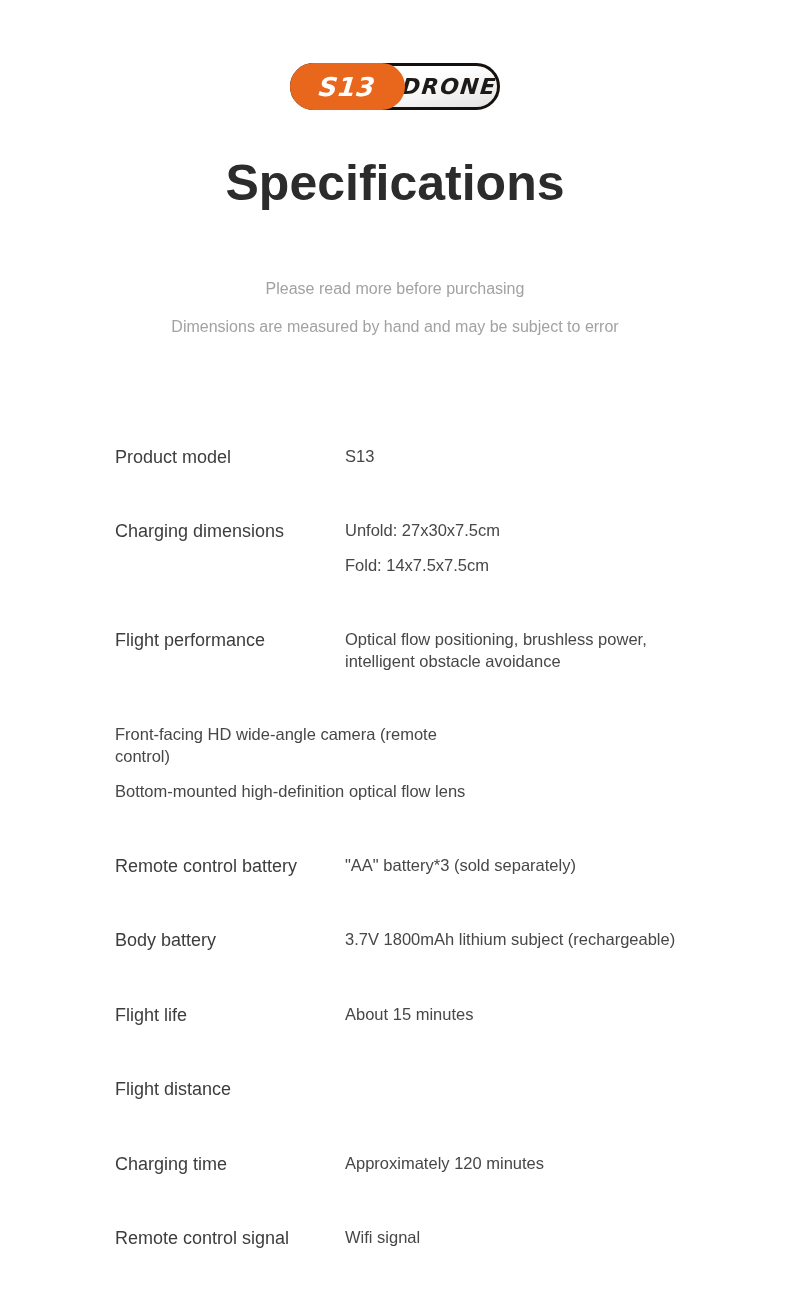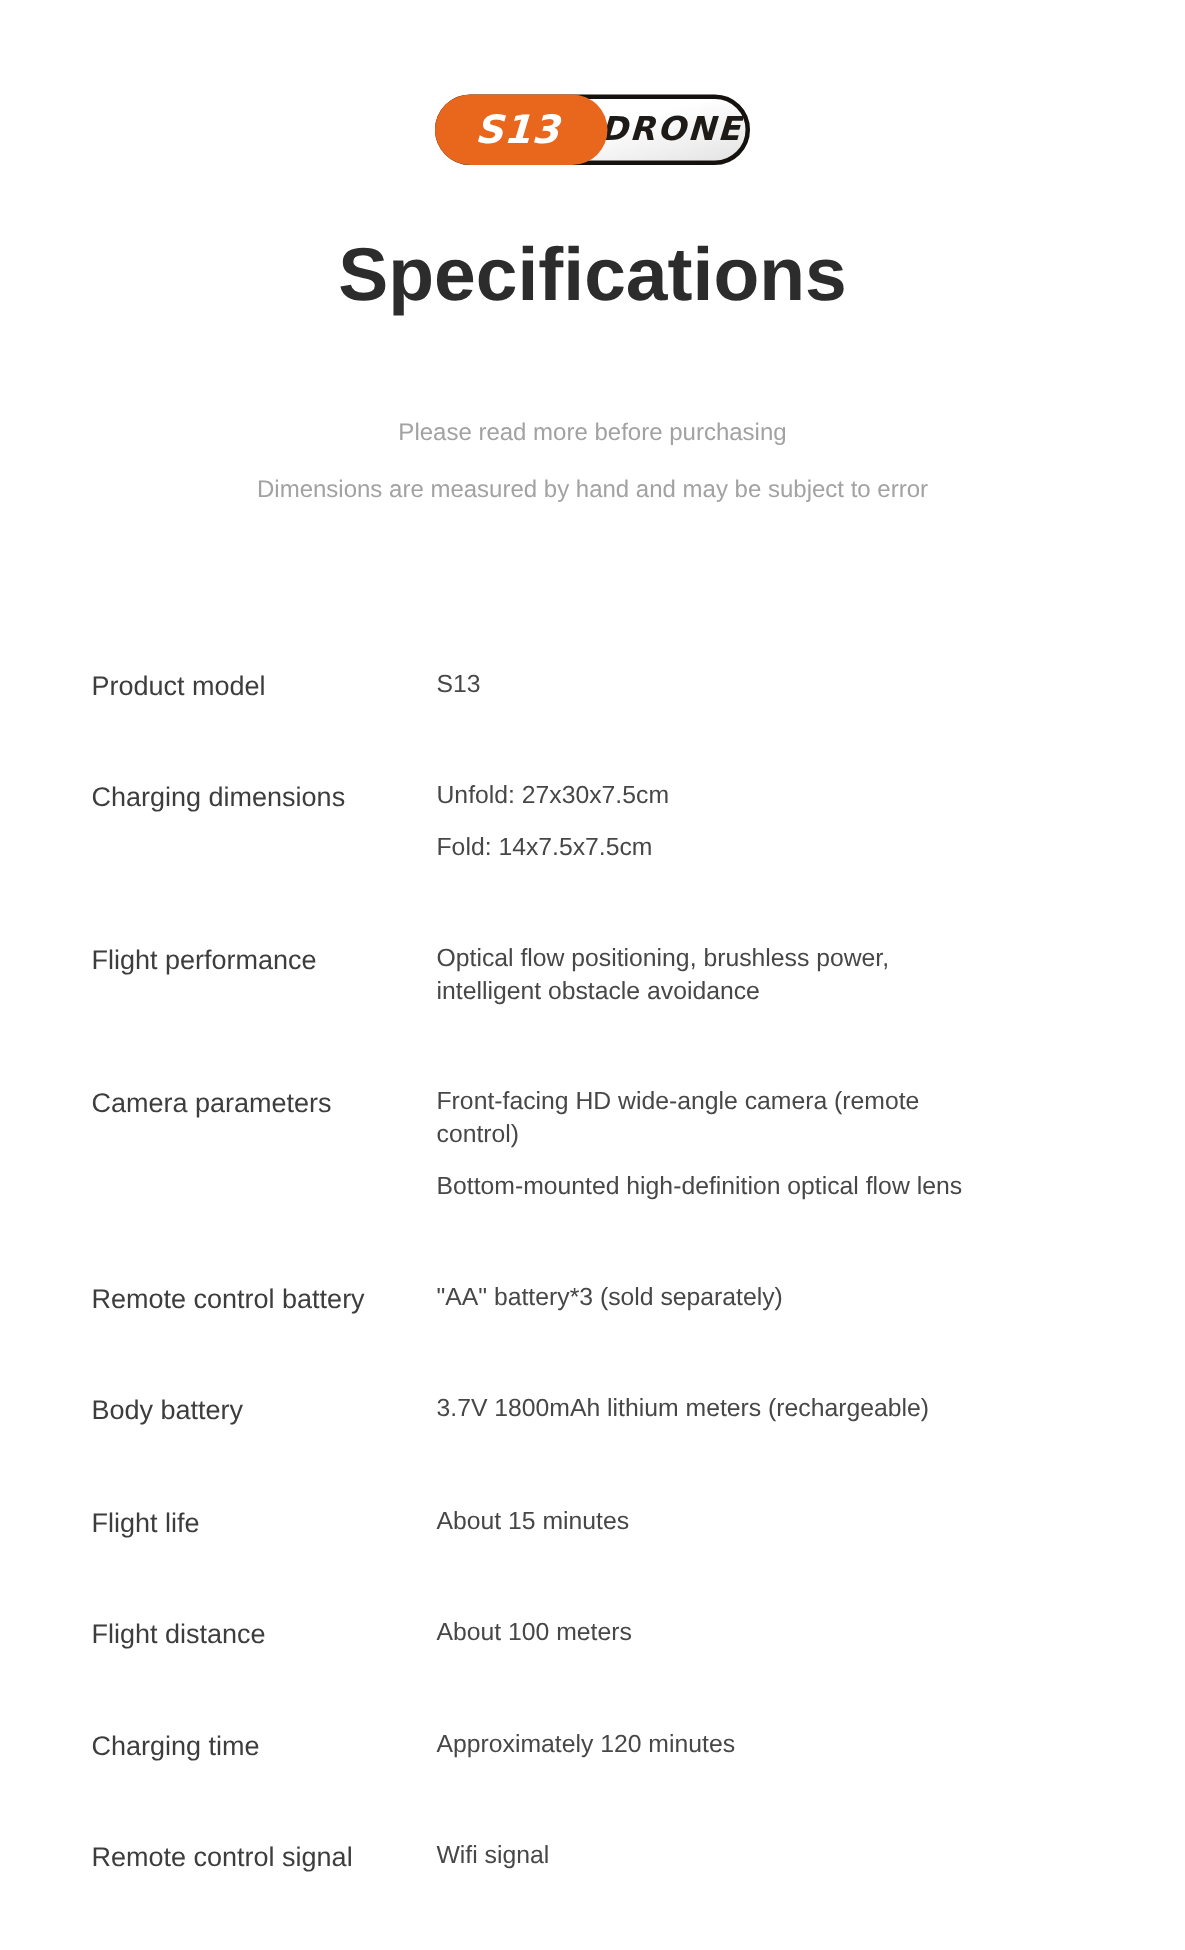--- a/index.html
+++ b/index.html
@@ -94,21 +94,21 @@
   .note {
     font-size: 16px;
     color: var(--note-text);
     line-height: 1.2;
     margin-bottom: 19px;
   }
 
   
   .spec-table {
     margin-top: 110px;
-    padding-left: 61px;
+    padding-left: 115px;
     padding-right: 40px;
   }
   .spec-row {
     display: flex;
     align-items: flex-start;
     margin-bottom: 52px;
   }
   .spec-label {
     width: 230px;
     flex-shrink: 0;
@@ -162,49 +162,45 @@
       </div>
     </div>
     <div class="spec-row">
       <div class="spec-label">Flight performance</div>
       <div class="spec-values">
         <p class="spec-value">Optical flow positioning, brushless power,
 intelligent obstacle avoidance</p>
       </div>
     </div>
     <div class="spec-row">
-      <div class="spec-label">Camera parameters</div>
       <div class="spec-values">
         <p class="spec-value">Front-facing HD wide-angle camera (remote control)</p>
         <p class="spec-value">Bottom-mounted high-definition optical flow lens</p>
       </div>
     </div>
     <div class="spec-row">
       <div class="spec-label">Remote control battery</div>
       <div class="spec-values">
         <p class="spec-value">"AA" battery*3 (sold separately)</p>
       </div>
     </div>
     <div class="spec-row">
       <div class="spec-label">Body battery</div>
       <div class="spec-values">
-        <p class="spec-value">3.7V 1800mAh lithium meters (rechargeable)</p>
+        <p class="spec-value">3.7V 1800mAh lithium subject (rechargeable)</p>
       </div>
     </div>
     <div class="spec-row">
       <div class="spec-label">Flight life</div>
       <div class="spec-values">
         <p class="spec-value">About 15 minutes</p>
       </div>
     </div>
     <div class="spec-row">
       <div class="spec-label">Flight distance</div>
-      <div class="spec-values">
-        <p class="spec-value">About 100 meters</p>
-      </div>
     </div>
     <div class="spec-row">
       <div class="spec-label">Charging time</div>
       <div class="spec-values">
         <p class="spec-value">Approximately 120 minutes</p>
       </div>
     </div>
     <div class="spec-row">
       <div class="spec-label">Remote control signal</div>
       <div class="spec-values">

